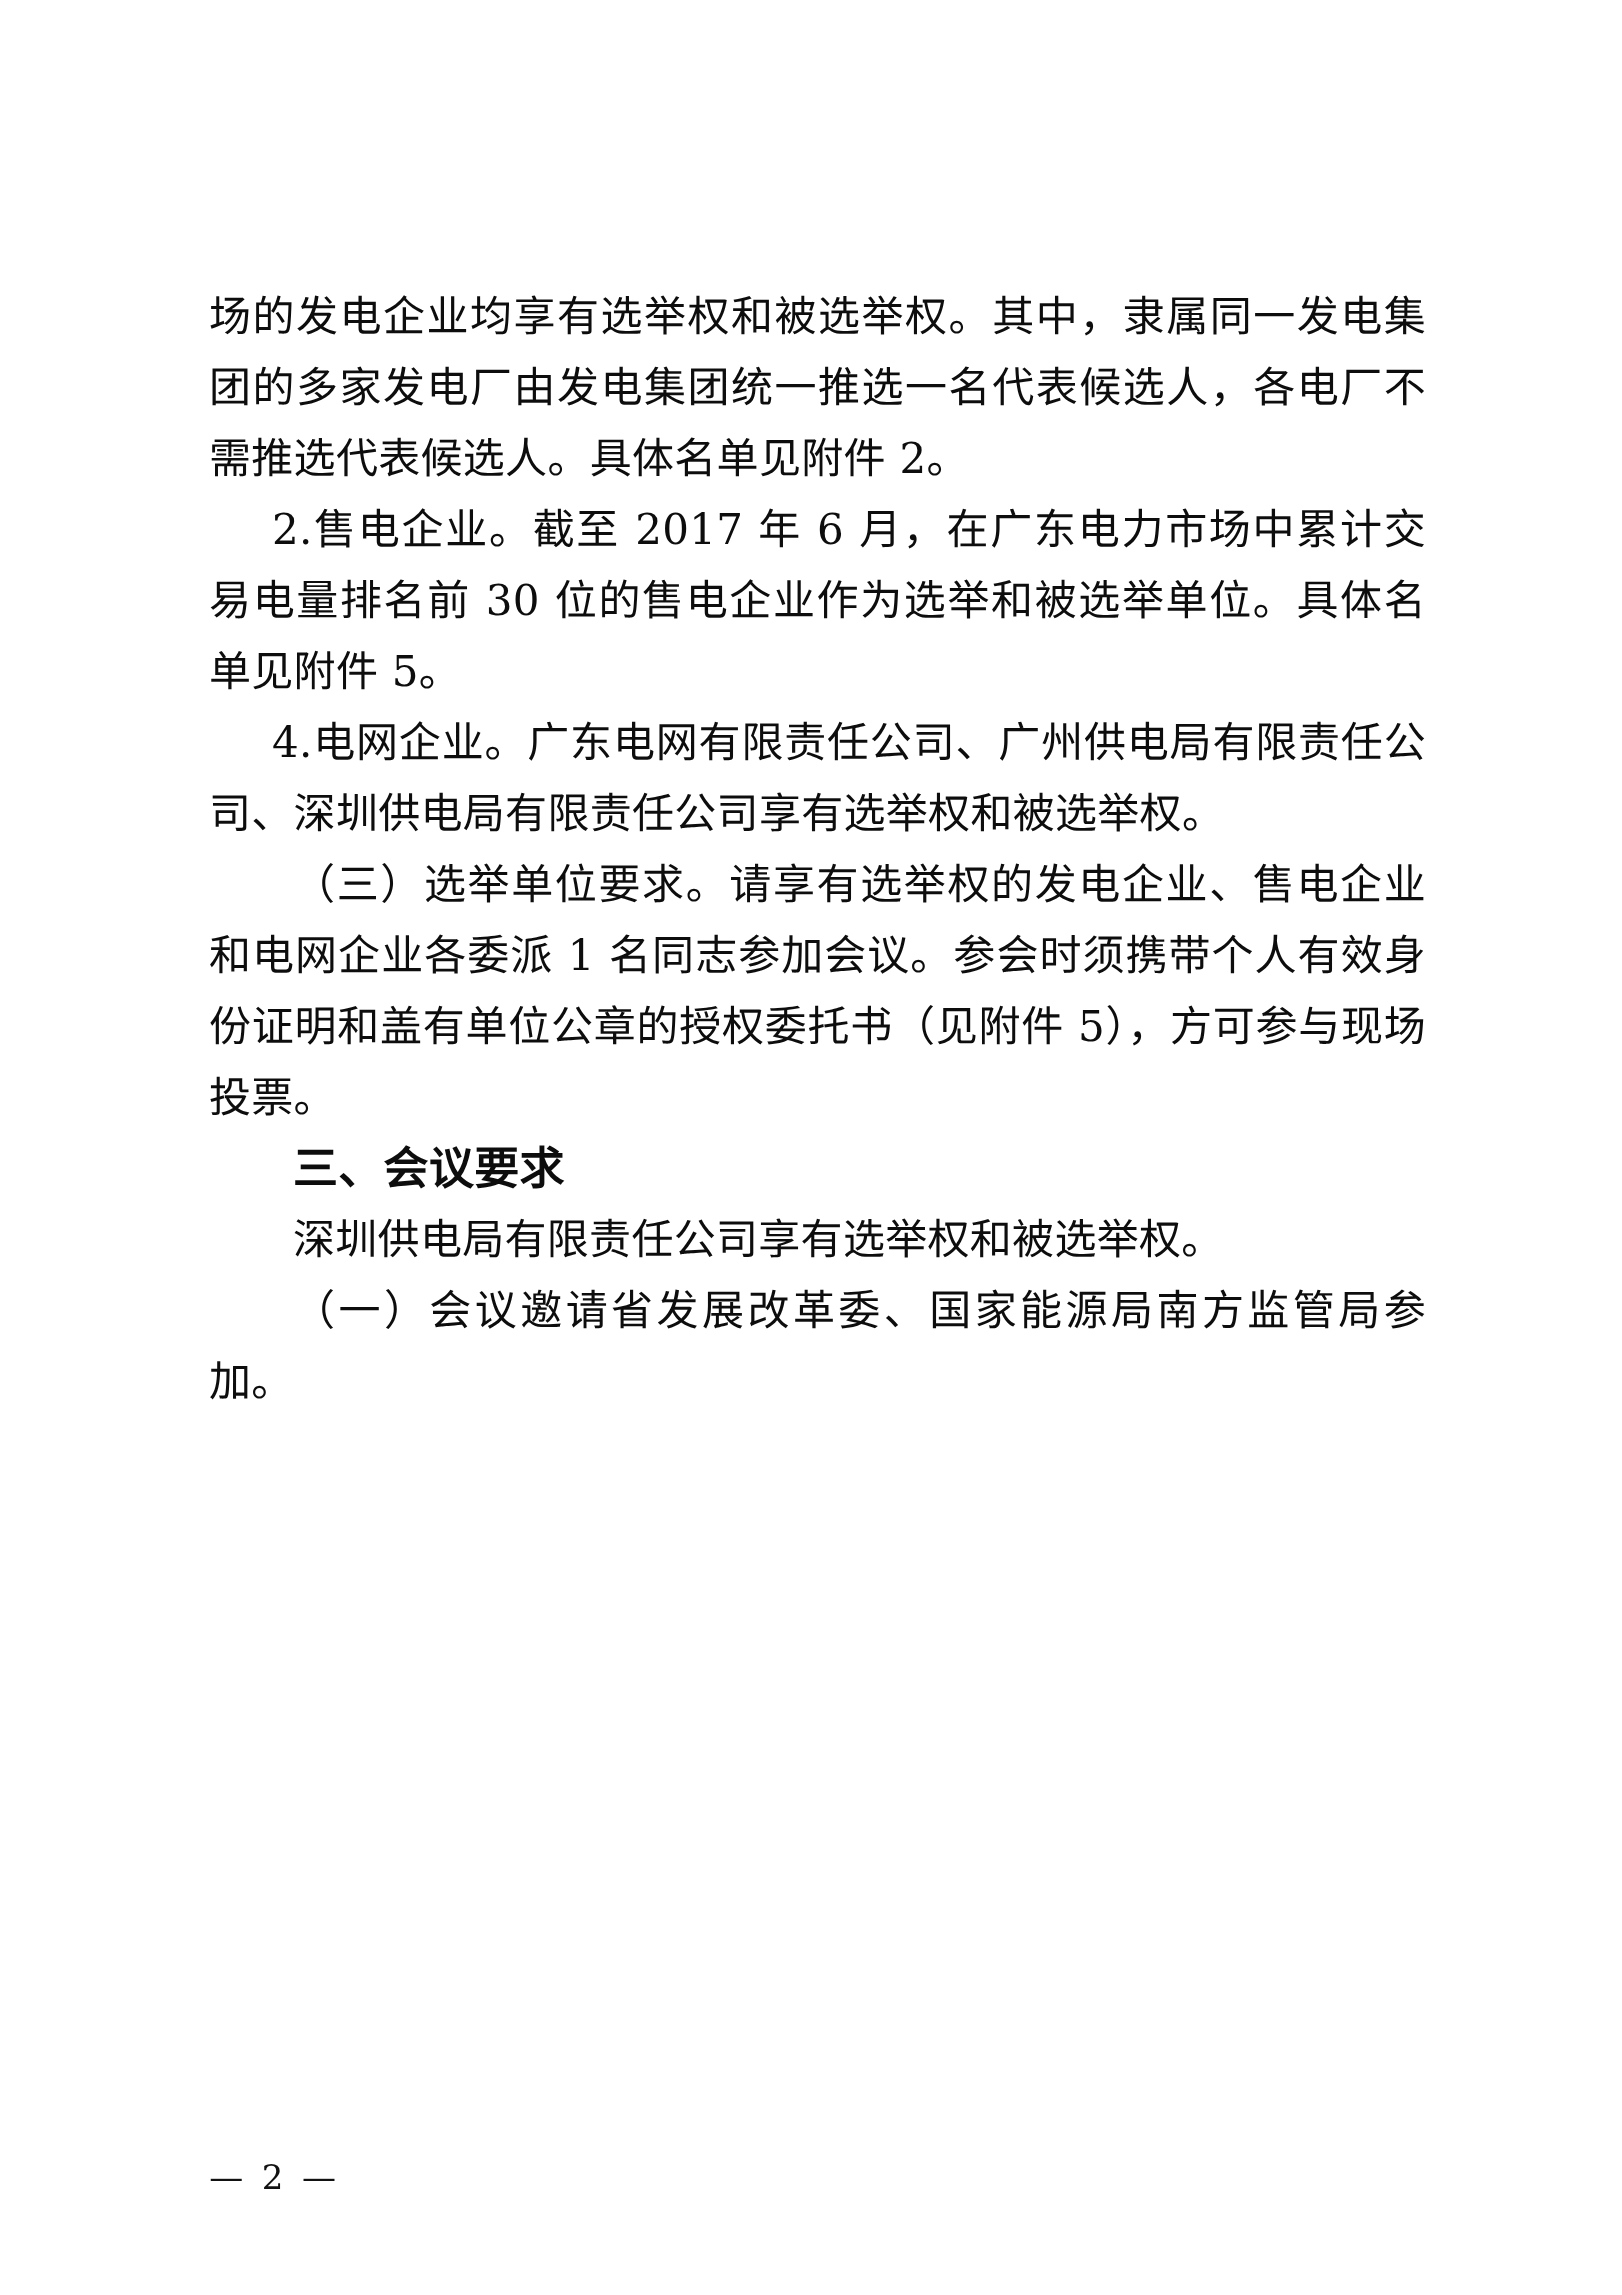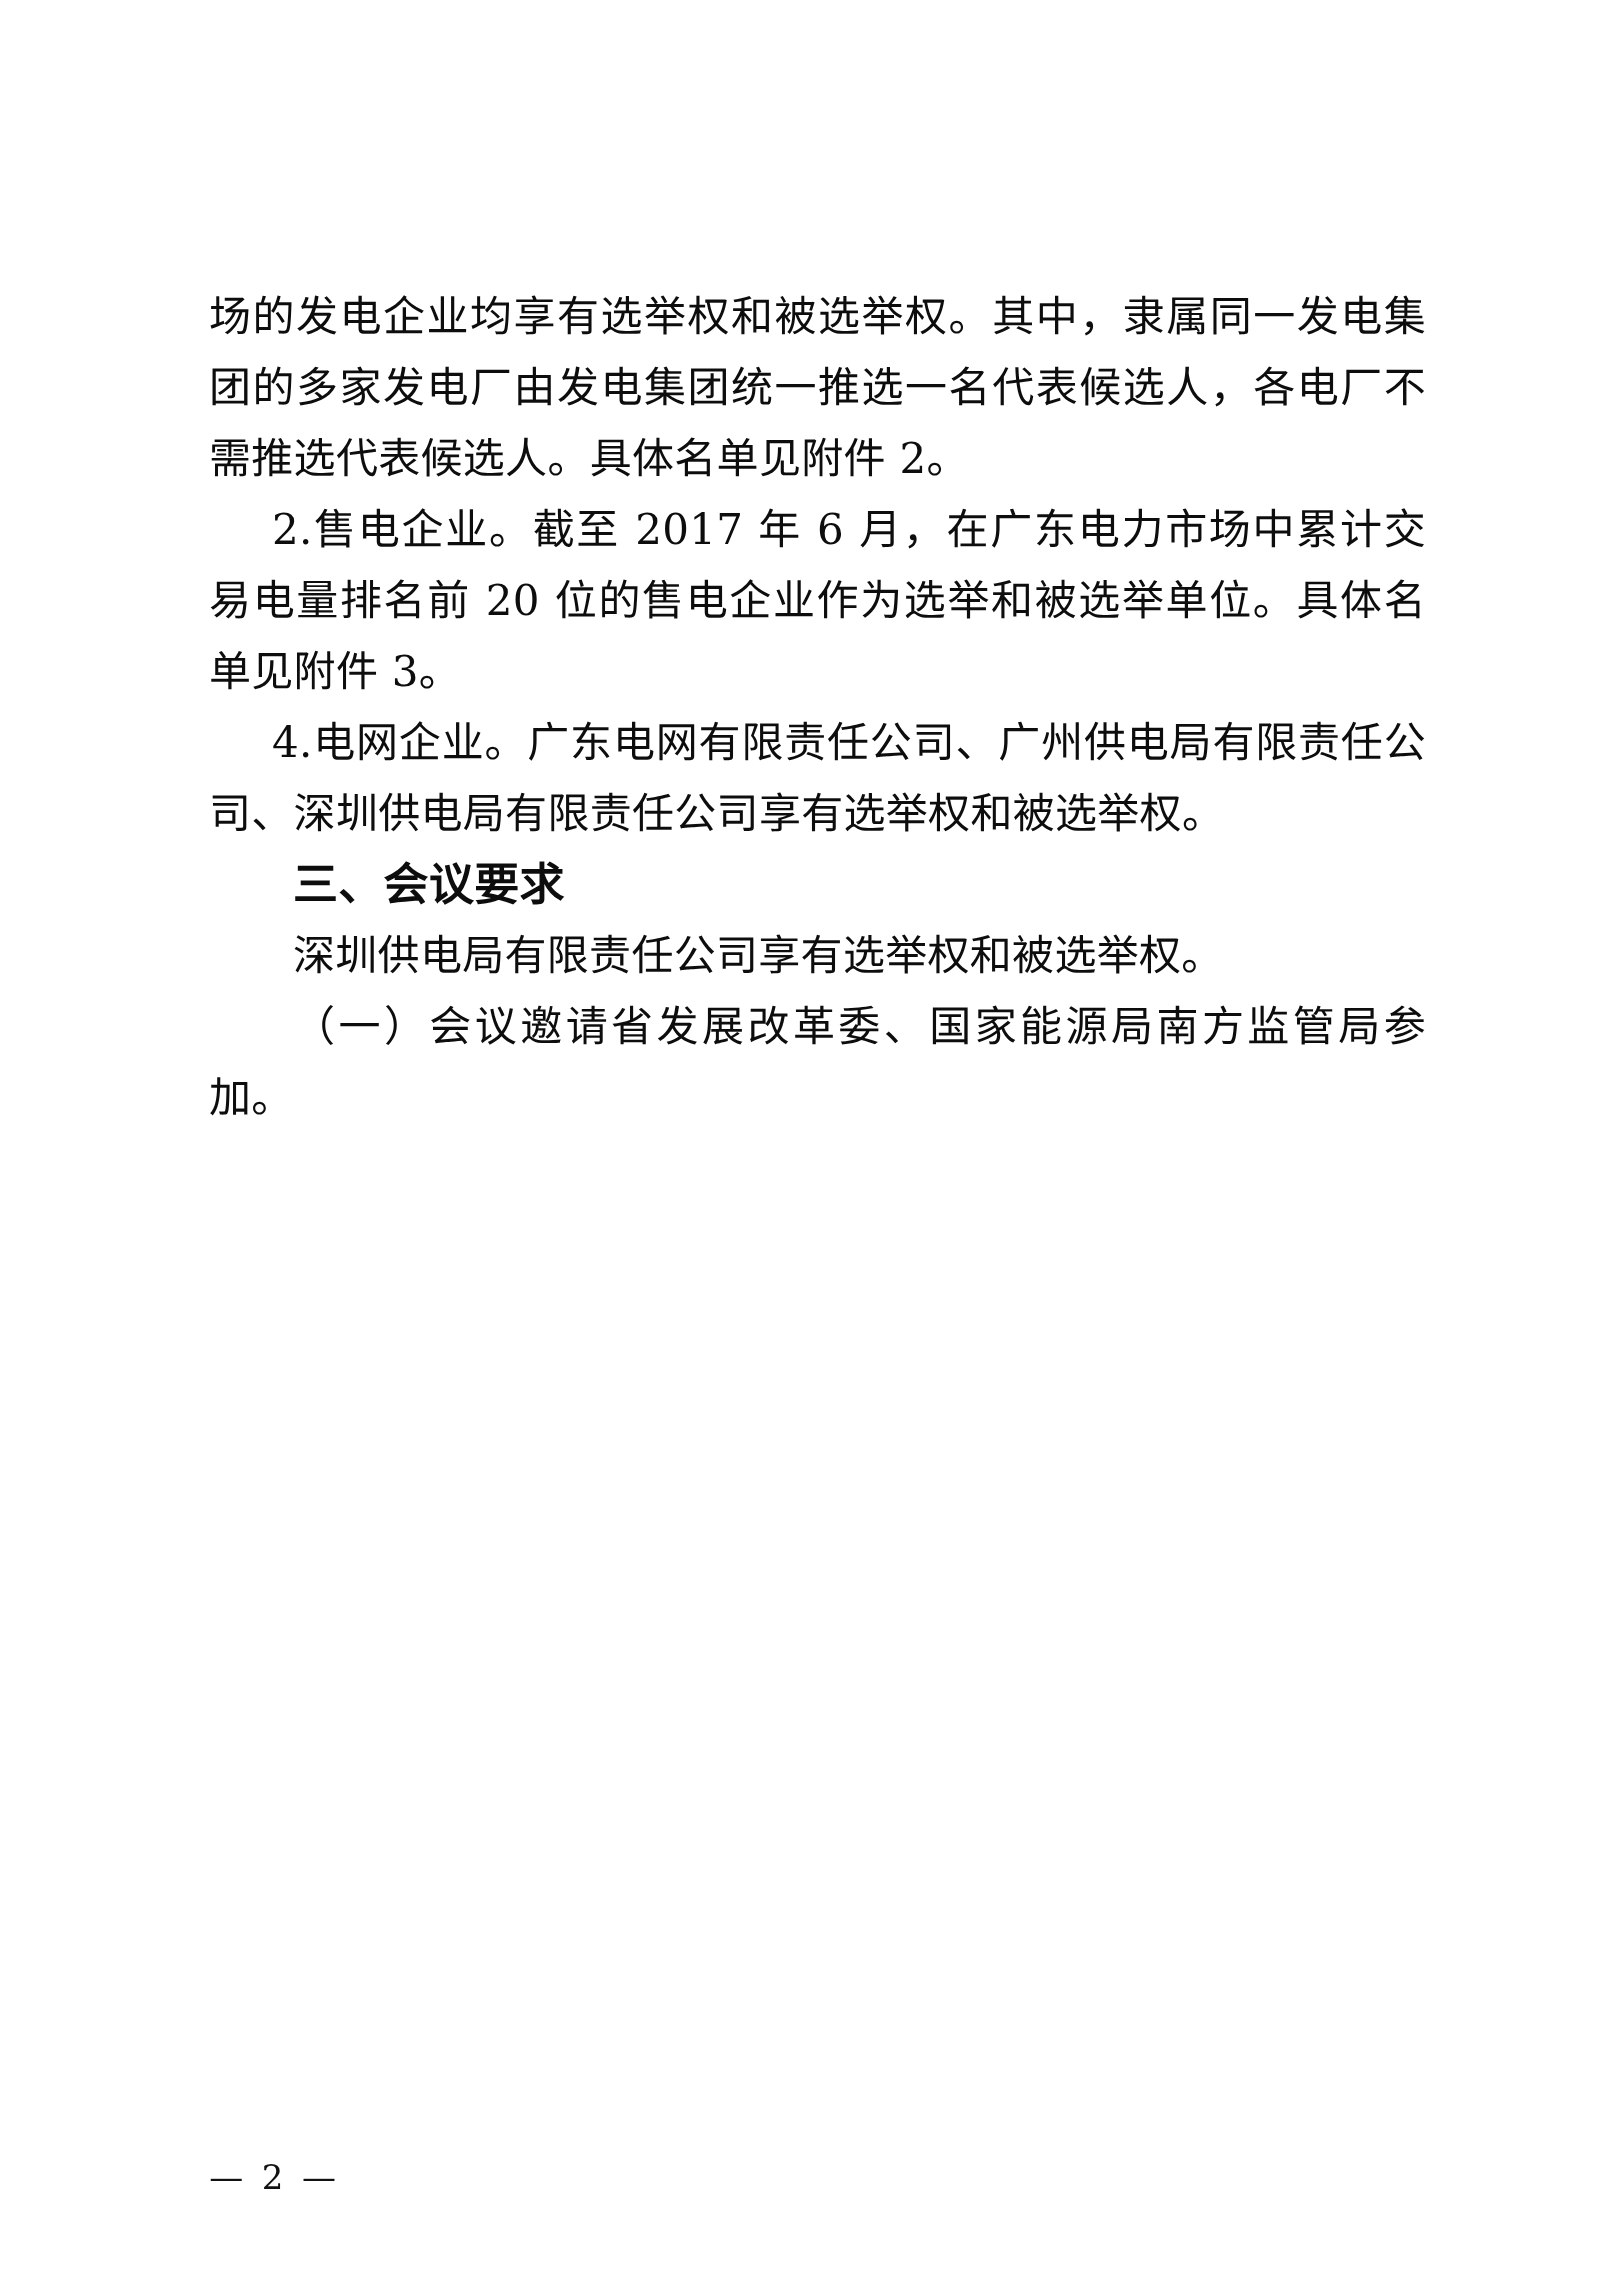--- a/index.html
+++ b/index.html
@@ -67,25 +67,26 @@
   }
 </style>
 </head>
 <body>
 
 <div class="page">
   <div class="doc-body">
 
     <p class="para">场的发电企业均享有选举权和被选举权。其中，隶属同一发电集团的多家发电厂由发电集团统一推选一名代表候选人，各电厂不需推选代表候选人。具体名单见附件 2。</p>
 
-    <p class="para indent-sm">2.售电企业。截至 2017 年 6 月，在广东电力市场中累计交易电量排名前 20 位的售电企业作为选举和被选举单位。具体名单见附件 3。</p>
+    <p class="para indent-sm">2.售电企业。截至 2017 年 6 月，在广东电力市场中累计交易电量排名前 30 位的售电企业作为选举和被选举单位。具体名单见附件 5。</p>
 
     <p class="para indent-sm">4.电网企业。广东电网有限责任公司、广州供电局有限责任公司、深圳供电局有限责任公司享有选举权和被选举权。</p>
 
 
+    <p class="para indent">（三）选举单位要求。请享有选举权的发电企业、售电企业和电网企业各委派 1 名同志参加会议。参会时须携带个人有效身份证明和盖有单位公章的授权委托书（见附件 5），方可参与现场投票。</p>
 
     <p class="heading">三、会议要求</p>
 
     <p class="para indent">深圳供电局有限责任公司享有选举权和被选举权。</p>
 
     <p class="para indent">（一）会议邀请省发展改革委、国家能源局南方监管局参加。</p>
 
   </div>
 </div>
 

